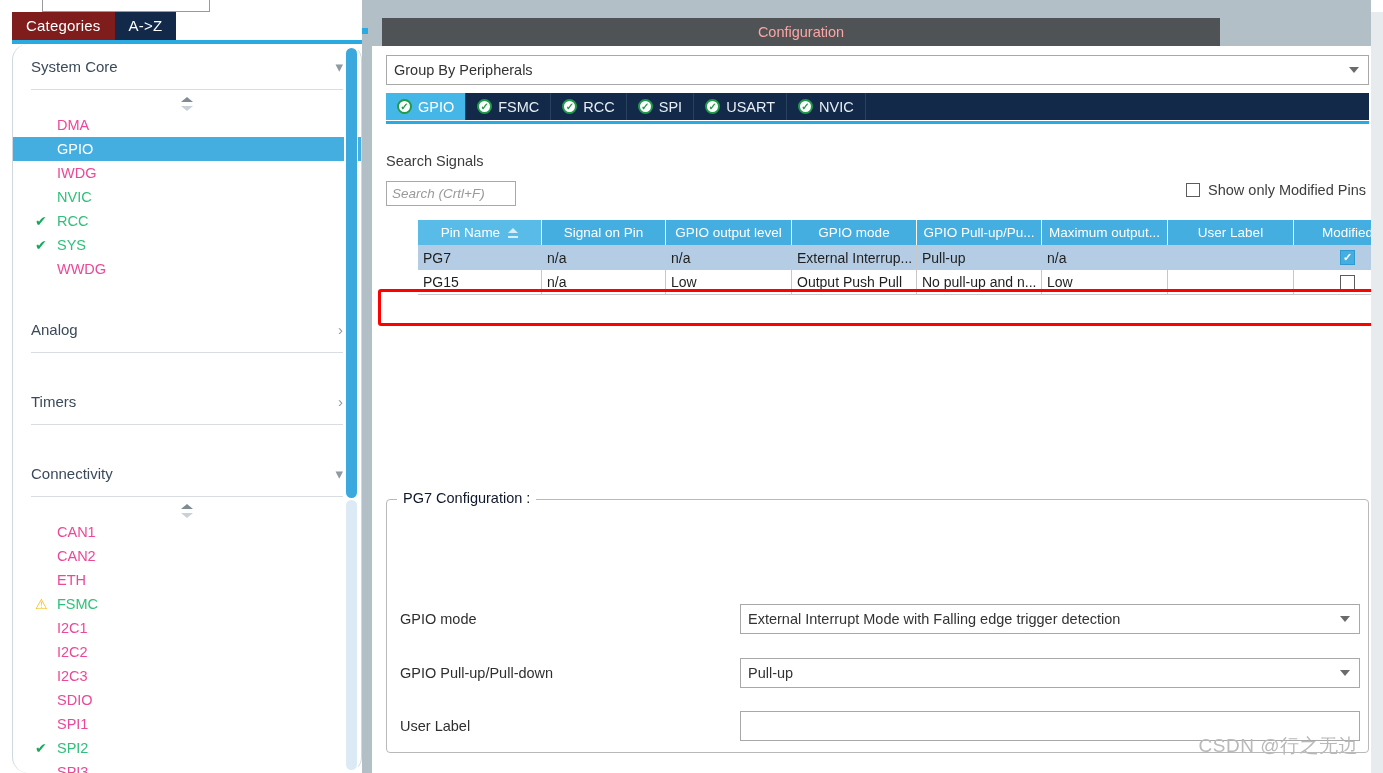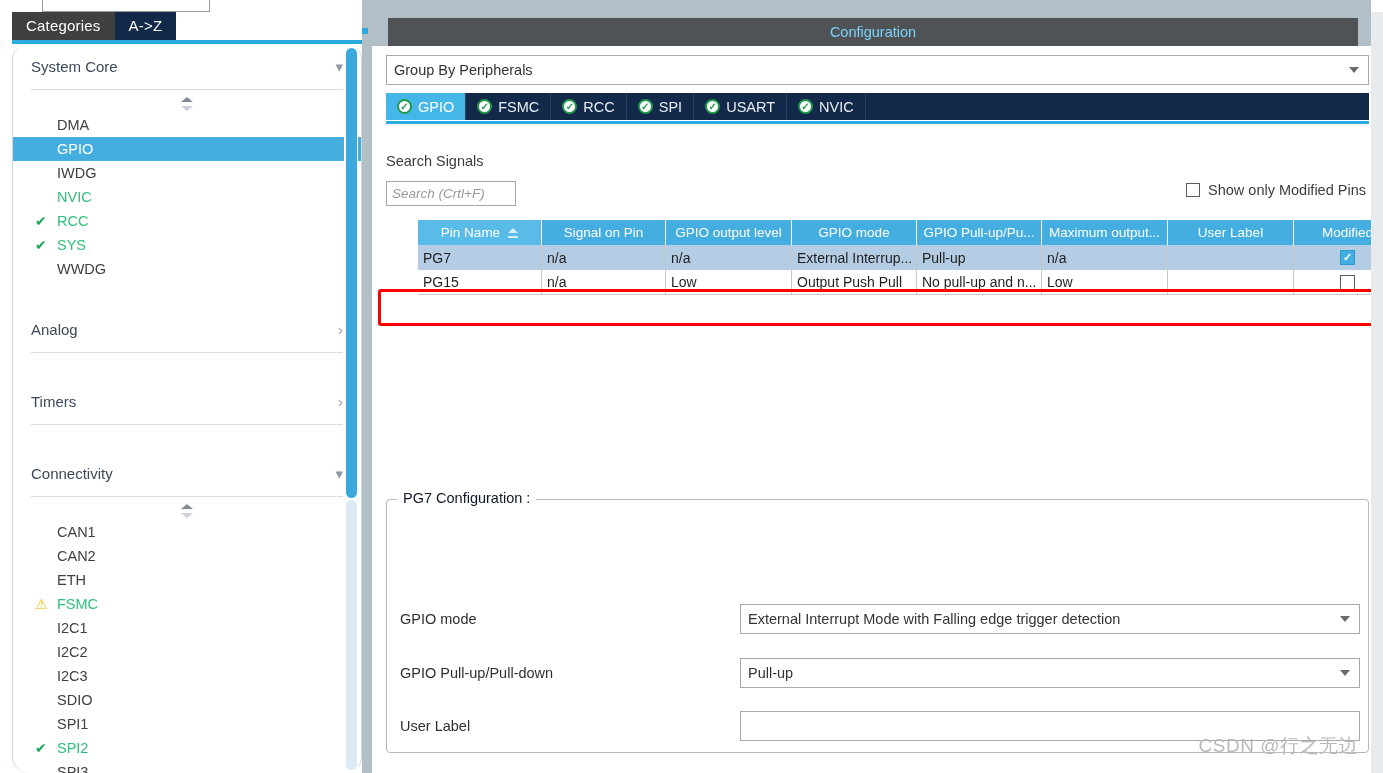--- a/index.html
+++ b/index.html
@@ -18,21 +18,21 @@
   .top-field {
     position: absolute; left: 42px; top: -12px; width: 168px; height: 24px;
     border: 1px solid #9a9a9a; background: #fff;
   }
 
   .tabrow { position: absolute; left: 12px; top: 12px; height: 28px; display: flex; }
   .cattab {
     height: 28px; line-height: 28px; padding: 0 14px;
     font-size: 15px; color: #ffffff; letter-spacing: .2px;
   }
-  .cattab.active { background: #404040; }
+  .cattab.active { background: #7f1d1d; }
   .cattab.inactive { background: #12294a; }
   .tab-underline { position: absolute; left: 12px; top: 40px; width: 350px; height: 4px; background: #29abe2; }
 
   #catpanel {
     position: absolute; left: 12px; top: 44px; width: 350px; height: 729px;
     background: #fff; border-left: 1px solid #cfd8de; border-right: 1px solid #cfd8de;
     overflow: hidden;
     border-radius: 16px;
   }
 
@@ -49,43 +49,43 @@
   }
   .spinner::before, .spinner::after {
     content: ""; position: absolute; left: 50%; transform: translateX(-50%);
     border-left: 6px solid transparent; border-right: 6px solid transparent;
   }
   .spinner::before { top: 0; border-bottom: 5px solid #808b94; }
   .spinner::after { bottom: 0; border-top: 5px solid #c9d0d6; }
 
   .plist { list-style: none; margin: 0; padding: 0 0 0 0; }
   .pitem {
-    height: 24px; line-height: 24px; font-size: 14.5px; color: #404040;
+    height: 24px; line-height: 24px; font-size: 14.5px; color: #ec4899;
     padding-left: 44px; position: relative; white-space: nowrap;
   }
   .pitem.sel { background: #45aee0; color: #fff; }
   .pitem.green { color: #2fc07a; }
   .pitem .mark { position: absolute; left: 22px; top: 0; font-size: 14px; line-height: 24px; }
   .pitem .mark.check { color: #17a85c; }
   .pitem .mark.warn { color: #f2b705; font-size: 14px; }
   .gap-md { height: 26px; }
 
   
   #sb-track { position: absolute; left: 344px; top: 44px; width: 14px; height: 729px; background: #fff; }
   #sb-thumb { position: absolute; left: 346px; top: 48px; width: 11px; height: 450px; background: #3ba8de; border-radius: 6px; }
   #sb-bottom { position: absolute; left: 346px; top: 500px; width: 11px; height: 270px; background: #dbeaf5; border-radius: 6px; }
 
   
   #mainwrap { position: absolute; left: 362px; top: 0; width: 1021px; height: 773px; background: #b2bfc7; }
   #mainwrap .leftrail { position: absolute; left: 0; top: 0; width: 10px; height: 773px; background: #b2bfc7; }
   #mainwrap .cyanbit { position: absolute; left: 0; top: 28px; width: 6px; height: 6px; background: #29abe2; }
 
   #cfgheader {
-    position: absolute; left: 26px; top: 18px; width: 970px; height: 28px;
-    background: #4f5355; color: #7dd3fc; font-size: 14.5px;
+    position: absolute; left: 20px; top: 18px; width: 838px; height: 28px;
+    background: #4f5355; color: #fca5a5; font-size: 14.5px;
     display: flex; align-items: center; justify-content: center;
   }
 
   #panelbody {
     position: absolute; left: 10px; top: 46px; width: 1011px; height: 727px;
     background: #fff; border-right: 5px solid #b2bfc7;
   }
 
   .combo {
     position: relative; background: #fff; border: 1px solid #a8a8a8;

